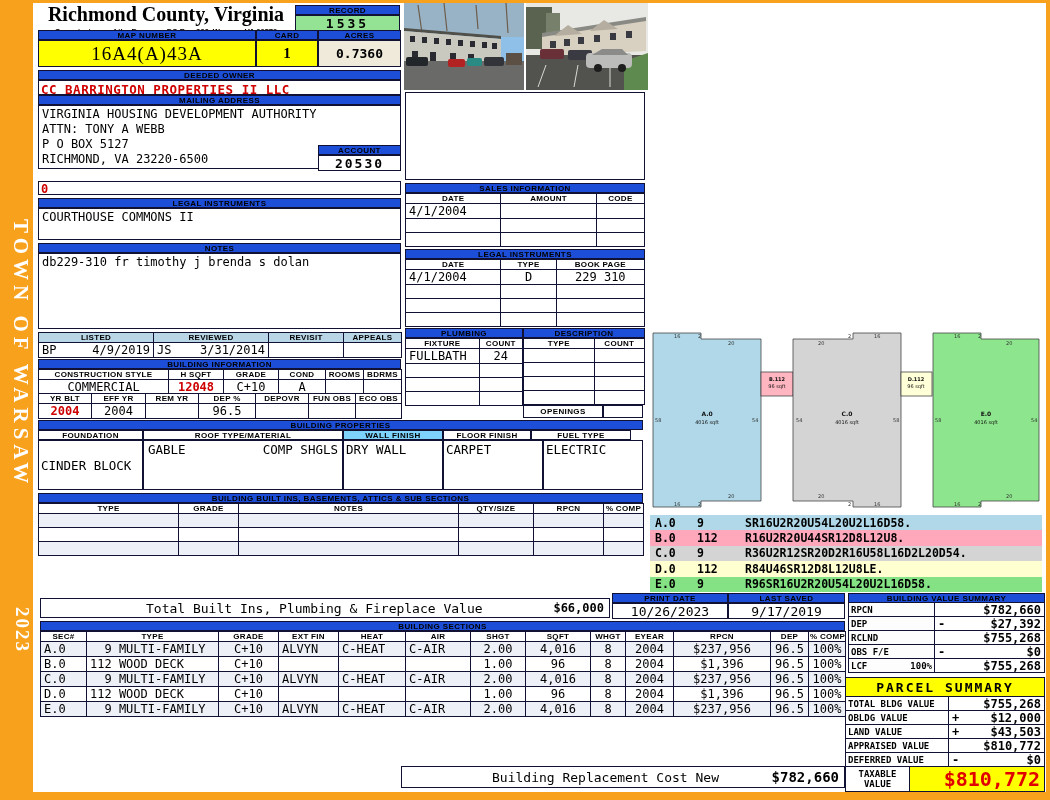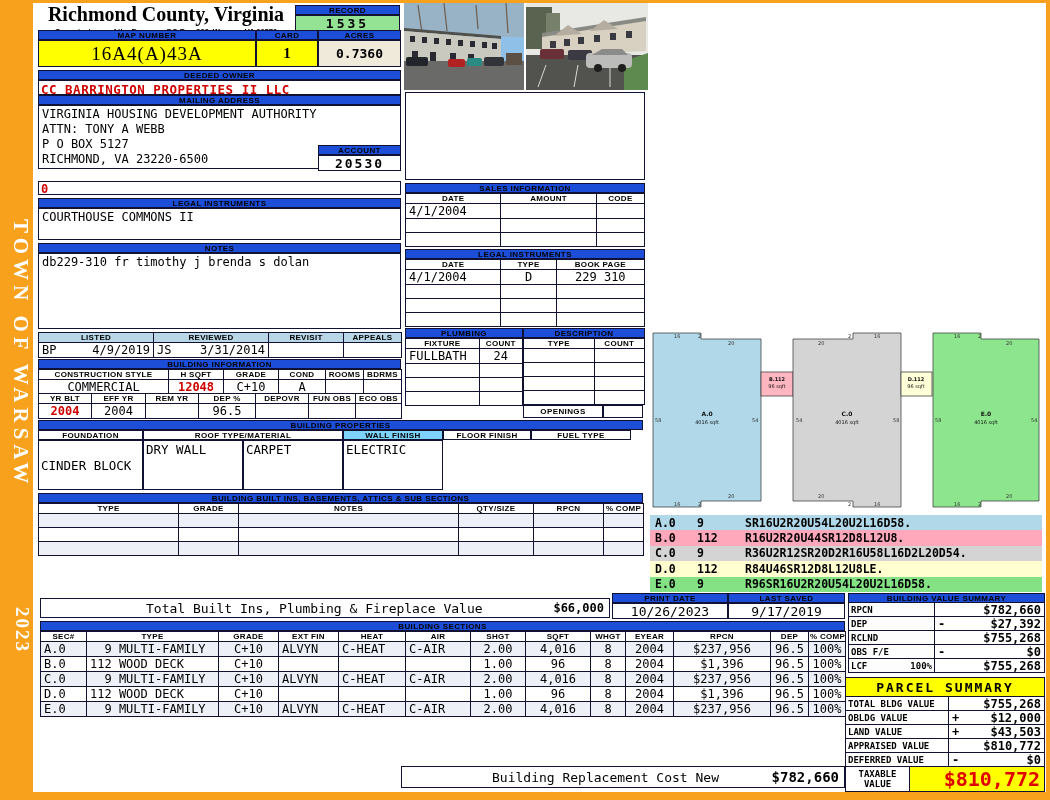--- a/index.html
+++ b/index.html
@@ -191,20 +191,24 @@
     <div class="a strip" style="left:5px;top:417px;width:605px">BUILDING PROPERTIES</div>
     <div class="a" style="left:5px;top:427px;width:605px;display:flex">
       <div class="strip" style="background:#fff;width:105px">FOUNDATION</div>
       <div class="strip" style="background:#fff;width:200px">ROOF TYPE/MATERIAL</div>
       <div class="strip" style="background:#7dd3fc;width:100px">WALL FINISH</div>
       <div class="strip" style="background:#fff;width:88px">FLOOR FINISH</div>
       <div class="strip" style="background:#fff;width:100px">FUEL TYPE</div>
     </div>
     <div class="a" style="left:5px;top:437px;width:605px;height:50px;display:flex">
       <div class="box mono" style="width:105px;font-size:12.5px;display:flex;align-items:center;padding:0 2px">CINDER BLOCK</div>
+      <div class="box mono" style="width:200px;font-size:12.5px;display:flex;justify-content:space-between;padding:1px 4px">
+        <span>GABLE</span>
+        <span>COMP SHGLS</span>
+      </div>
       <div class="box mono" style="width:100px;font-size:12.5px;padding:1px 2px">DRY WALL</div>
       <div class="box mono" style="width:100px;font-size:12.5px;padding:1px 2px">CARPET</div>
       <div class="box mono" style="width:100px;font-size:12.5px;padding:1px 2px">ELECTRIC</div>
     </div>
 
     <div class="a strip" style="left:5px;top:490px;width:605px">BUILDING BUILT INS, BASEMENTS, ATTICS &amp; SUB SECTIONS</div>
     <div class="a" style="left:5px;top:500px;width:605px">
       <table class="stripe">
         <colgroup>
             <col style="width:140px">

